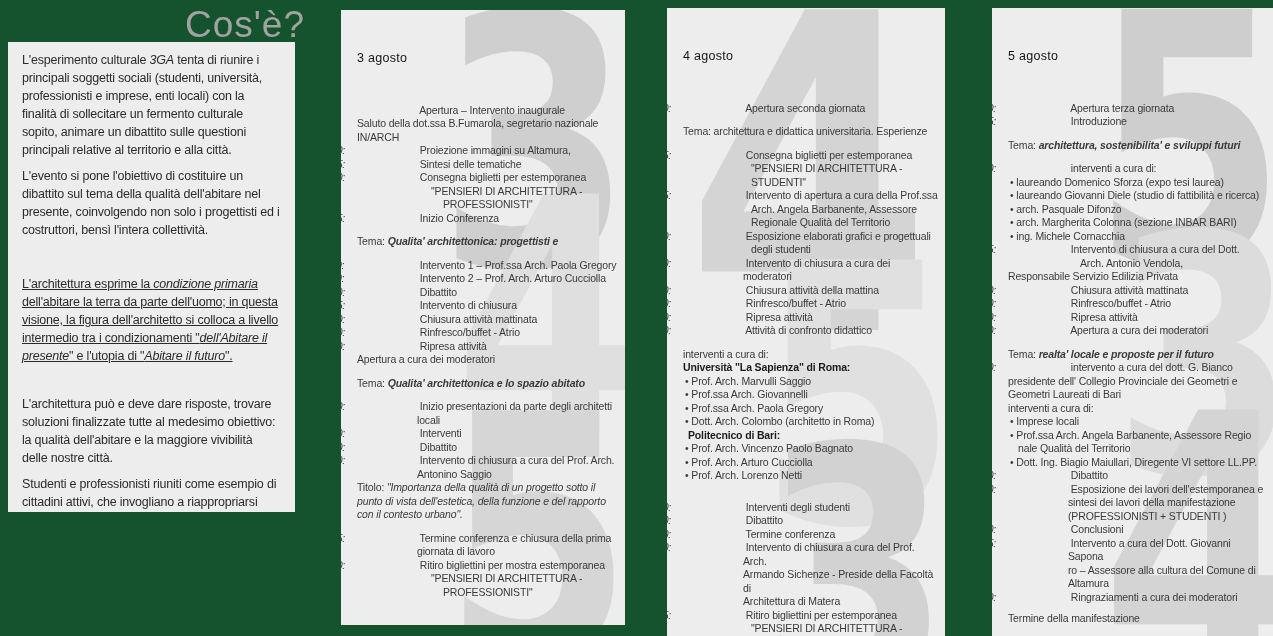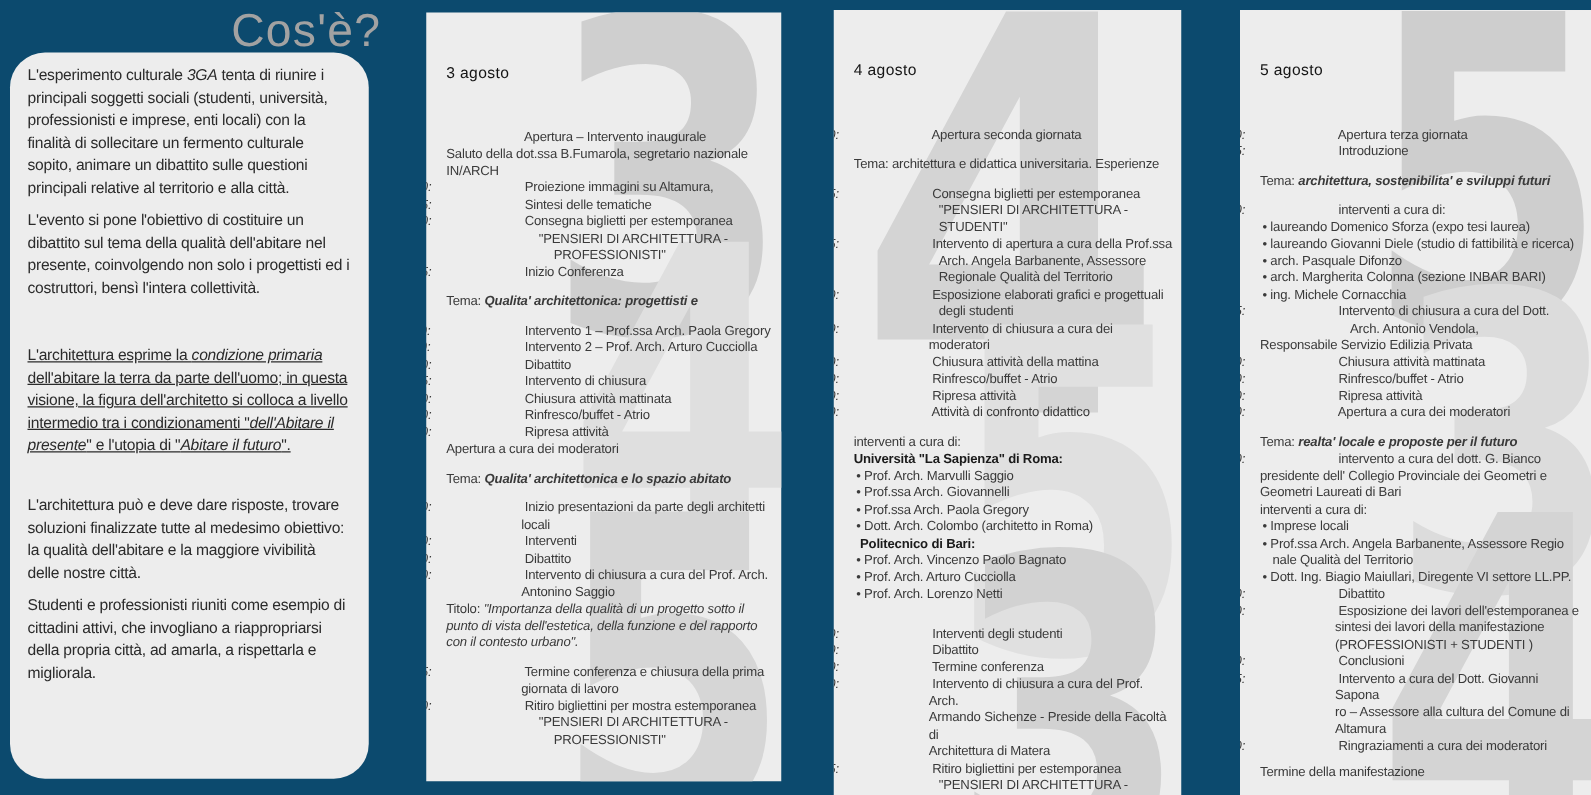--- a/index.html
+++ b/index.html
@@ -1,23 +1,23 @@
 <!DOCTYPE html>
 <html><head>
 <meta charset="utf-8">
 <style>
   html,body{margin:0;padding:0;background:#fff;}
-  .page{position:relative;width:1273px;height:636px;background:#0c4a6e;overflow:hidden;
+  .page{position:relative;width:1273px;height:636px;background:#14532d;overflow:hidden;
         font-family:"Liberation Sans",sans-serif;}
   .intro-title{position:absolute;left:8px;top:4px;width:297px;text-align:right;
         font-size:37px;font-weight:400;letter-spacing:1px;color:#a2a2a2;
         font-family:"Liberation Sans",sans-serif;}
   .panel{position:absolute;background:#ededed;overflow:hidden;}
   .panel .content{position:relative;z-index:1;}
-  #intro-panel{left:8px;top:42px;width:287px;height:581px;border-radius:28px;}
+  #intro-panel{left:8px;top:42px;width:287px;height:470px;}
   #intro-panel .content{padding:9px 14px 0 14px;font-size:12.5px;line-height:18px;
         color:#2b2b2b;letter-spacing:-0.2px;}
   #intro-panel p{margin:0;}
   .day-panel .content{padding:42px 6px 0 16px;font-size:10.5px;line-height:13.5px;
         color:#3a3a3a;letter-spacing:-0.15px;}
   #day0{left:341px;top:10px;width:284px;height:615px;}
   #day1{left:667px;top:8px;width:278px;height:628px;}
   #day2{left:992px;top:8px;width:281px;height:628px;}
   .day-header{font-size:12.5px;font-weight:normal;color:#151515;margin:0 0 38px 0;
         letter-spacing:0.3px;}

